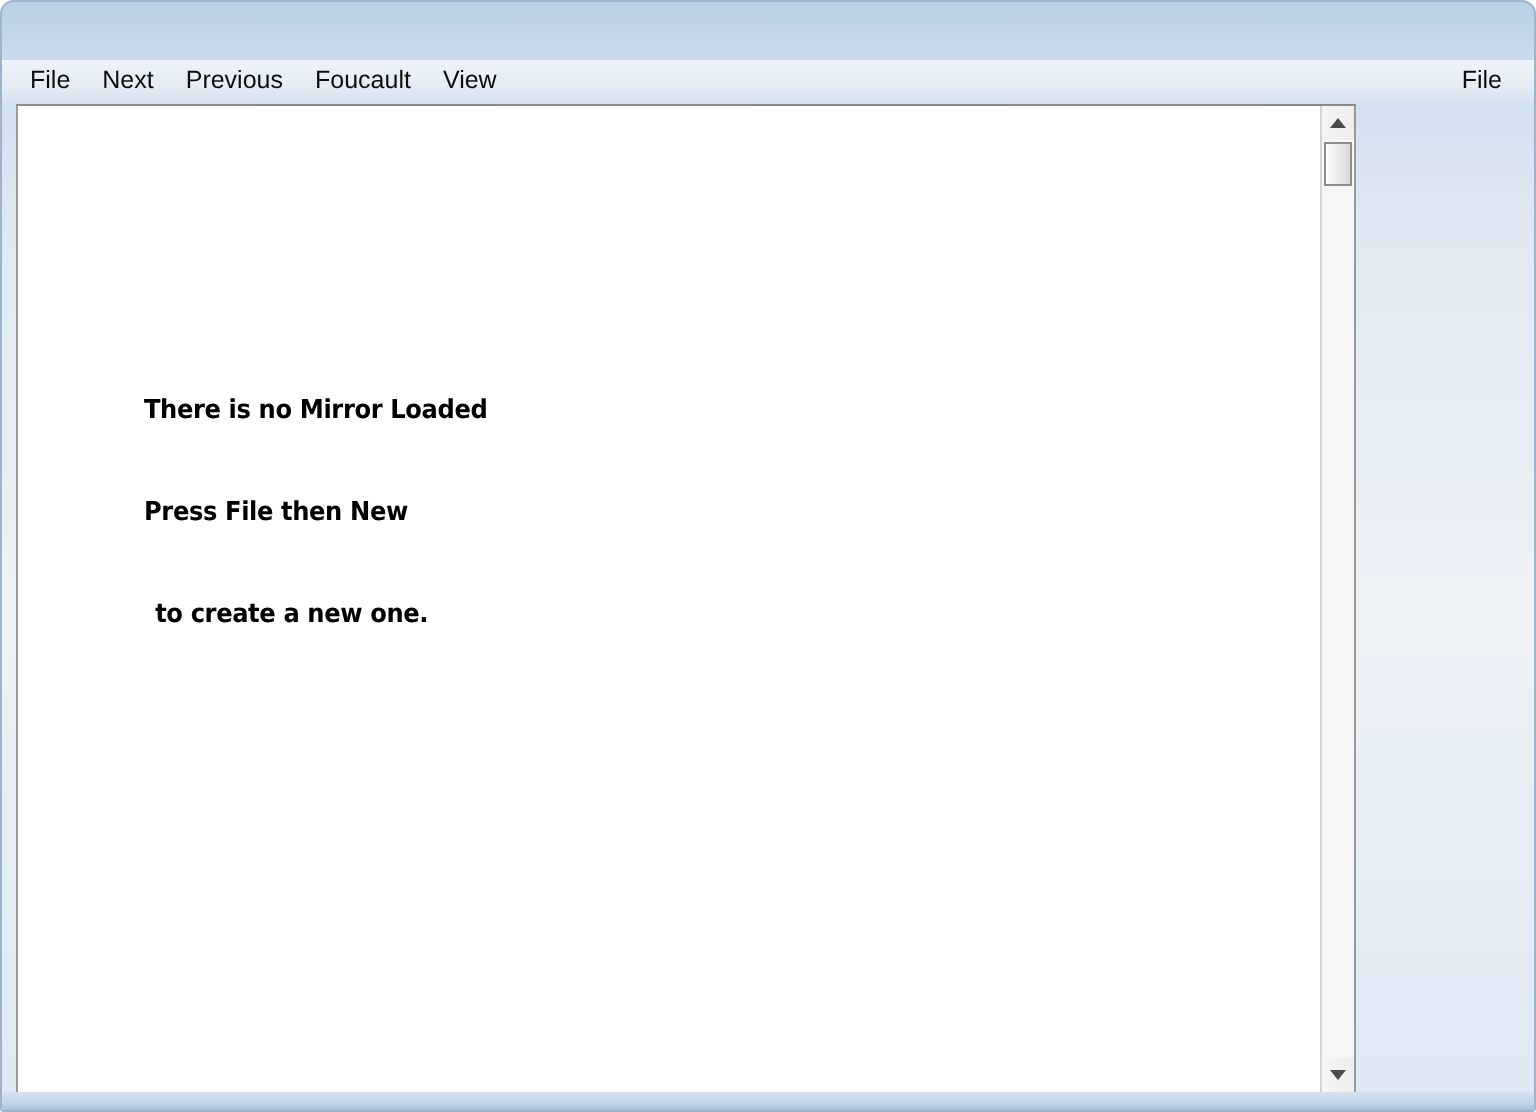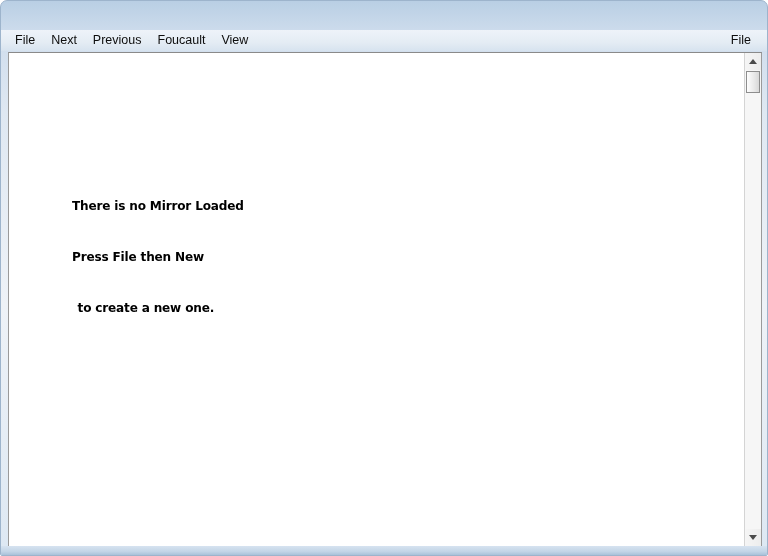--- a/index.html
+++ b/index.html
@@ -198,21 +198,21 @@
     line-height: 1;
   }
   #menu-item-file { margin-left: 6px; }
   #menu-item-help { margin-left: auto; margin-right: 10px; }
 
   
   #client-area {
     position: absolute;
     left: 7px;
     top: 51px;
-    width: 754px;
+    width: 670px;
     height: 495px;
     box-sizing: border-box;
     border: 1px solid #9a9a9a;
     border-top-color: #8a8a8a;
     background: #ffffff;
     overflow: hidden;
   }
 
   #canvas-area {
     position: absolute;

